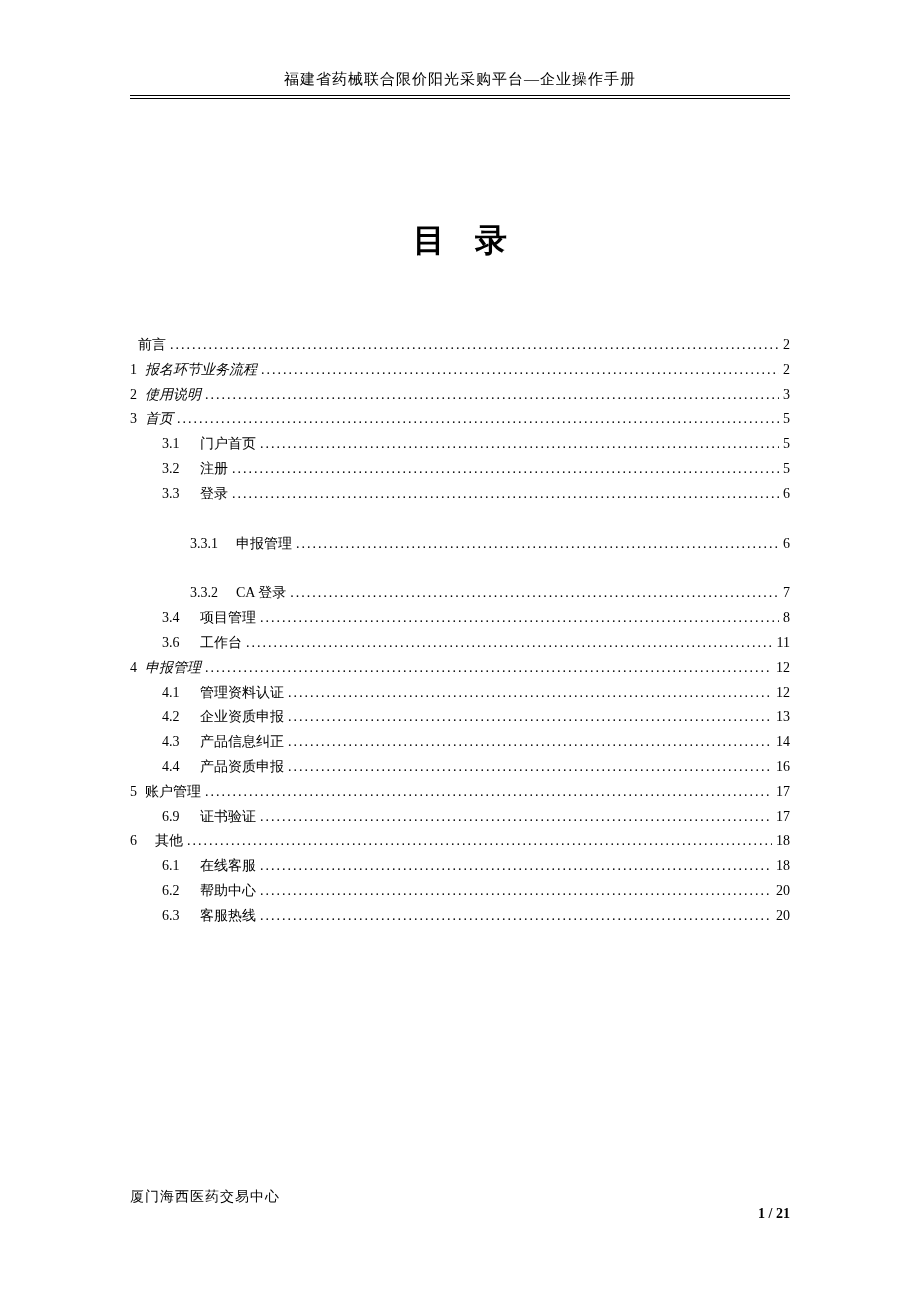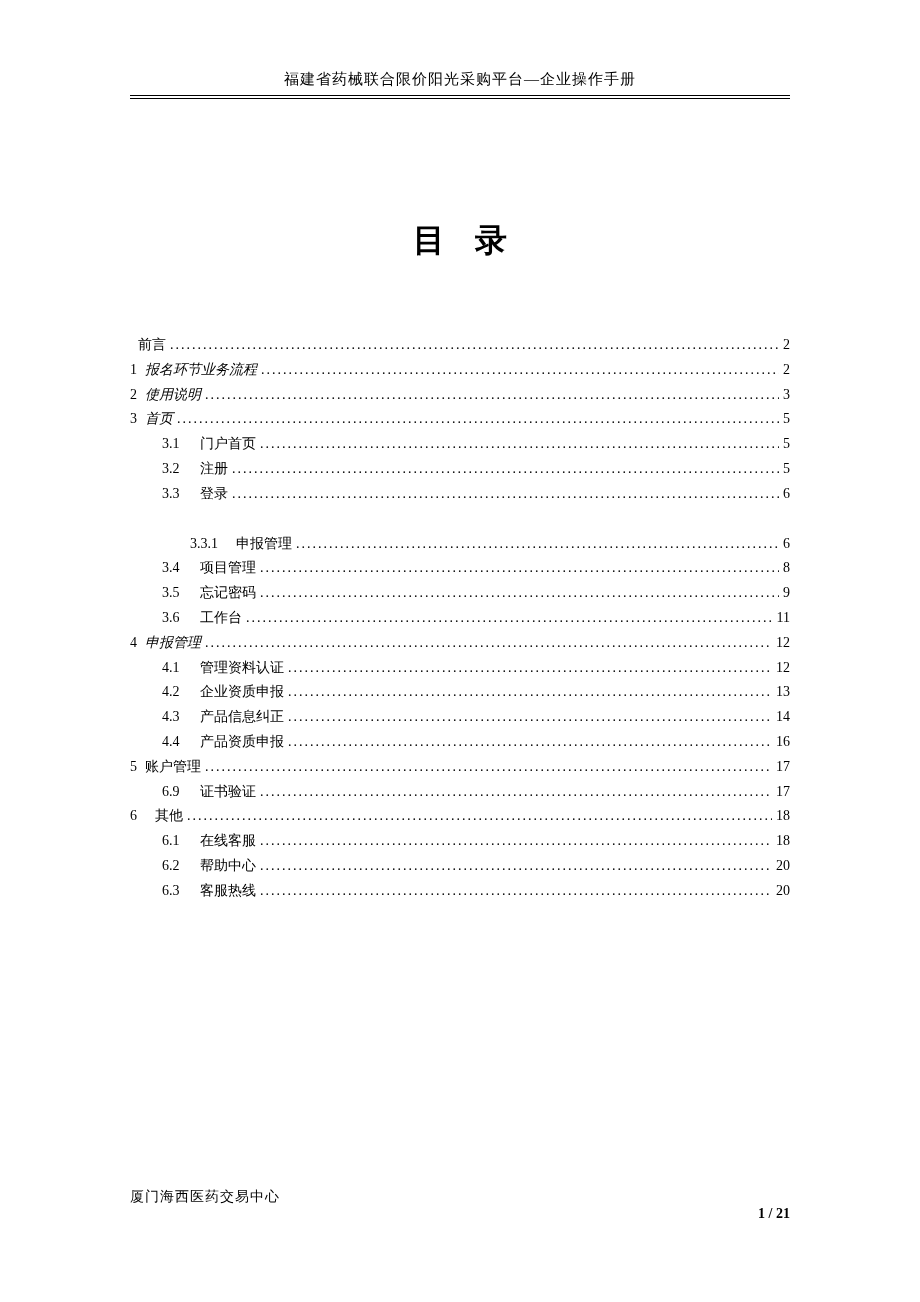--- a/index.html
+++ b/index.html
@@ -142,31 +142,31 @@
         <span class="label">登录</span>
         <span class="dots"></span>
         <span class="page-num">6</span>
       </div>
       <div class="toc-row lvl2">
         <span class="num">3.3.1</span>
         <span class="label">申报管理</span>
         <span class="dots"></span>
         <span class="page-num">6</span>
       </div>
+      <div class="toc-row lvl2">
+        <span class="num">3.3.2</span>
+        <span class="label">CA 登录</span>
+        <span class="dots"></span>
+        <span class="page-num">7</span>
+      </div>
       <div class="toc-row lvl1">
         <span class="num">3.4</span>
         <span class="label">项目管理</span>
         <span class="dots"></span>
         <span class="page-num">8</span>
-      </div>
-      <div class="toc-row lvl1">
-        <span class="num">3.5</span>
-        <span class="label">忘记密码</span>
-        <span class="dots"></span>
-        <span class="page-num">9</span>
       </div>
       <div class="toc-row lvl1">
         <span class="num">3.6</span>
         <span class="label">工作台</span>
         <span class="dots"></span>
         <span class="page-num">11</span>
       </div>
       <div class="toc-row lvl0">
         <span class="num">4</span>
         <span class="label italic-label">申报管理</span>

